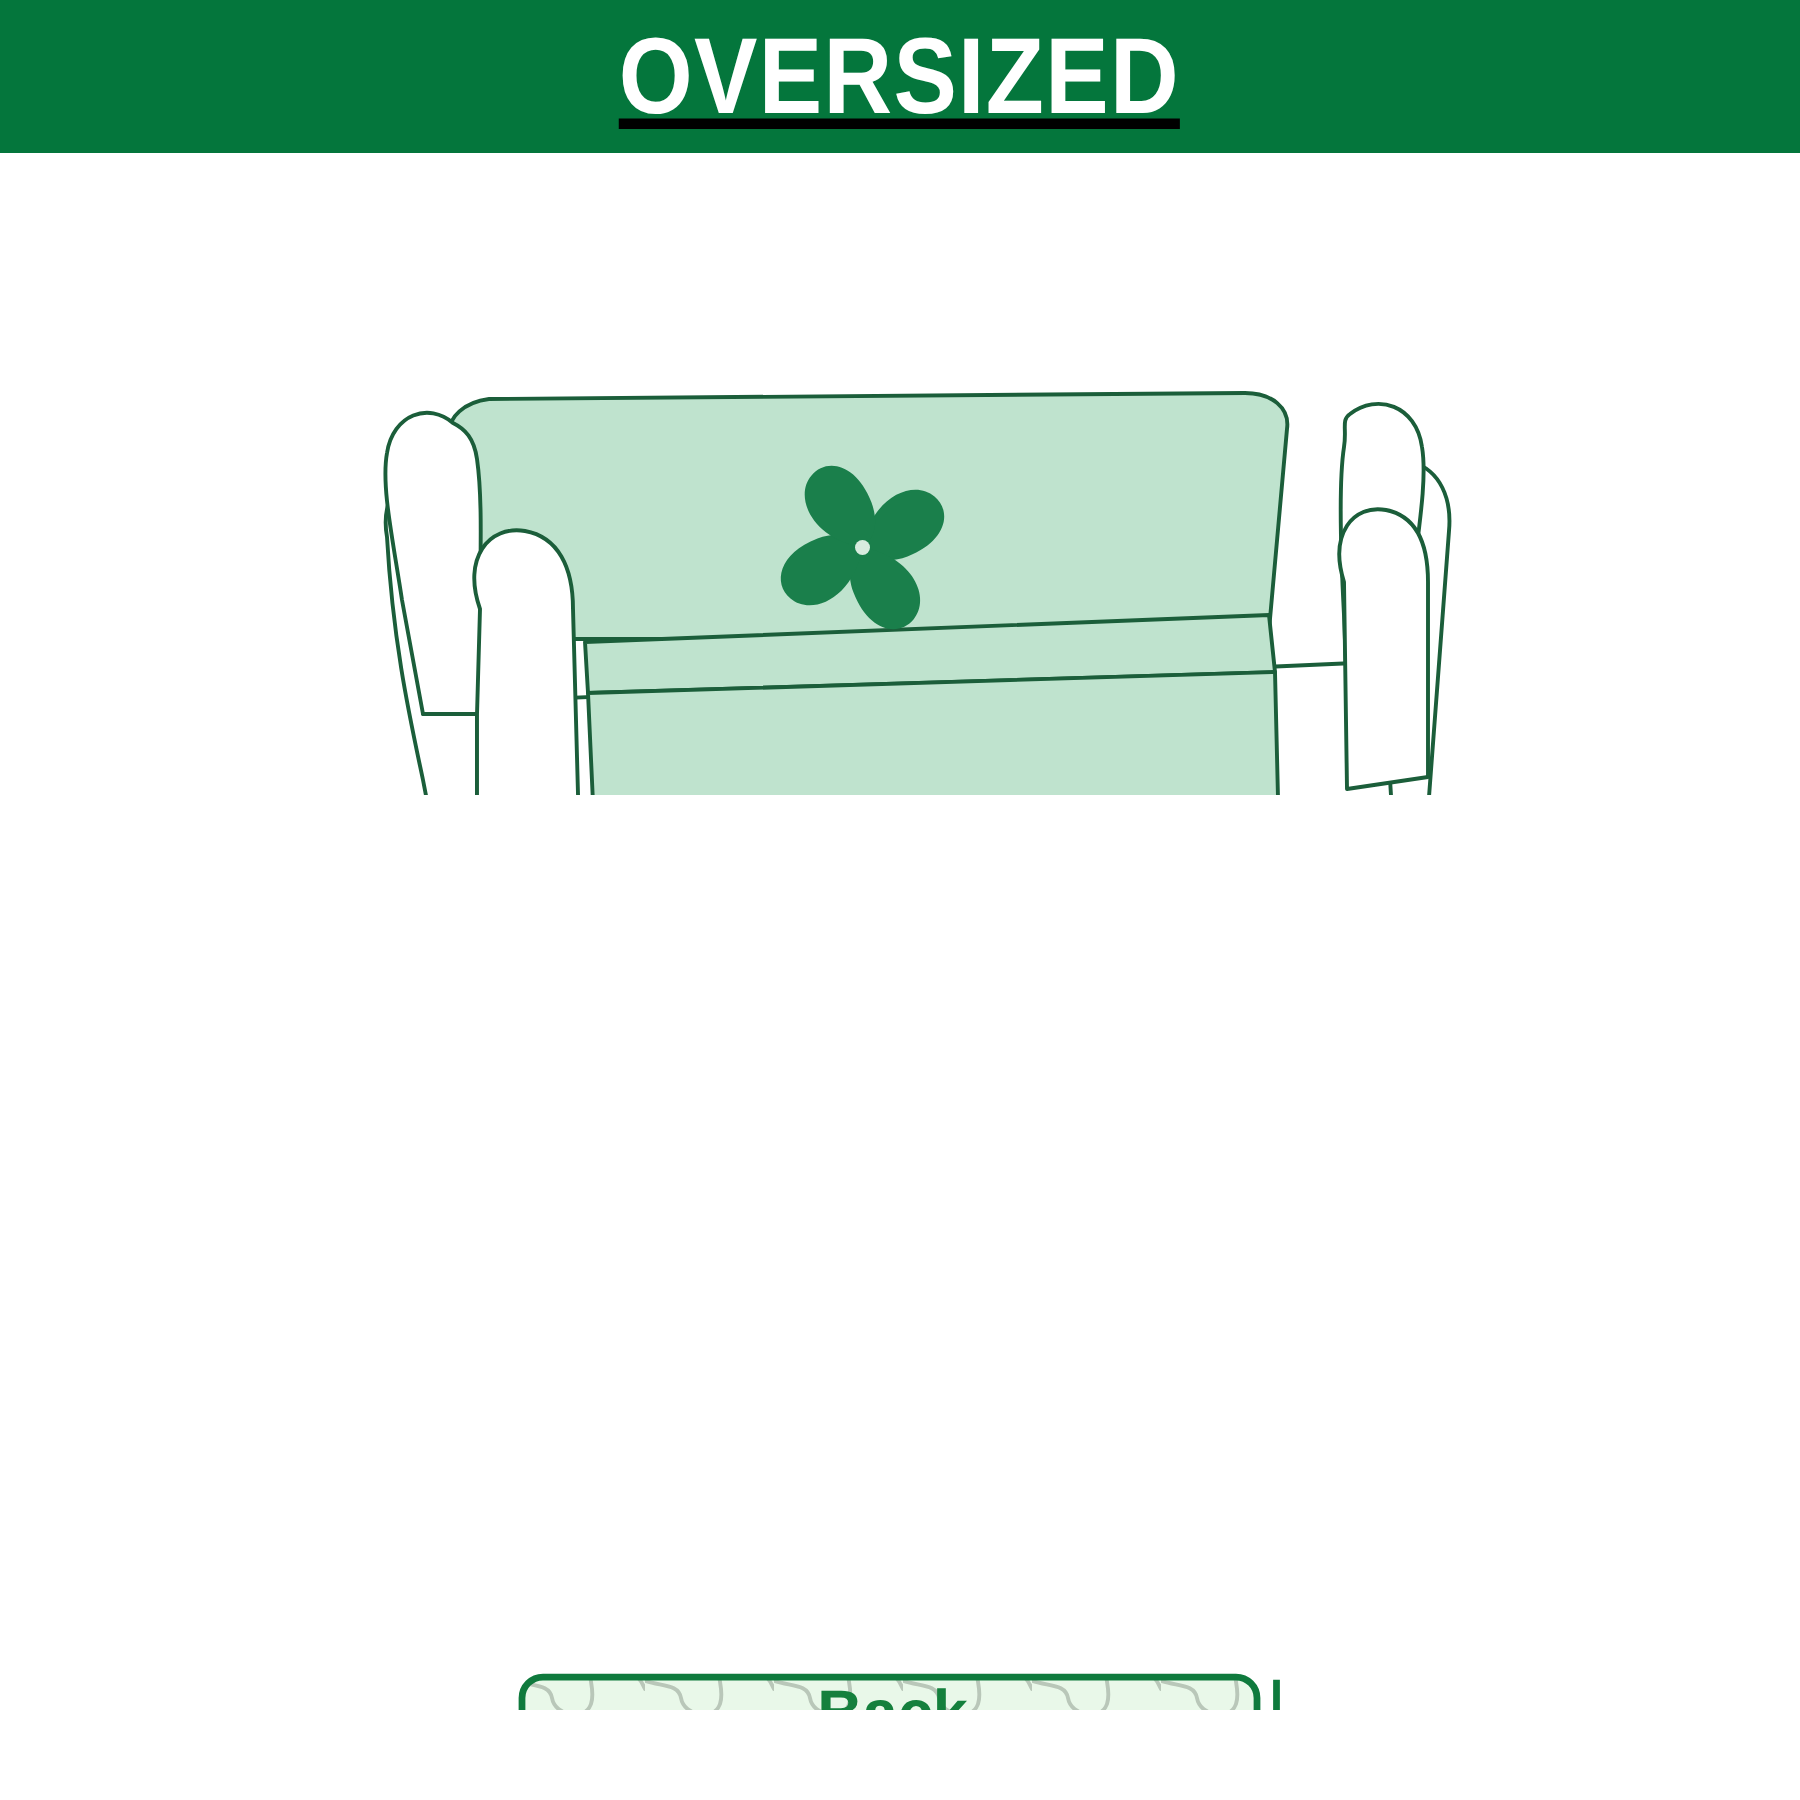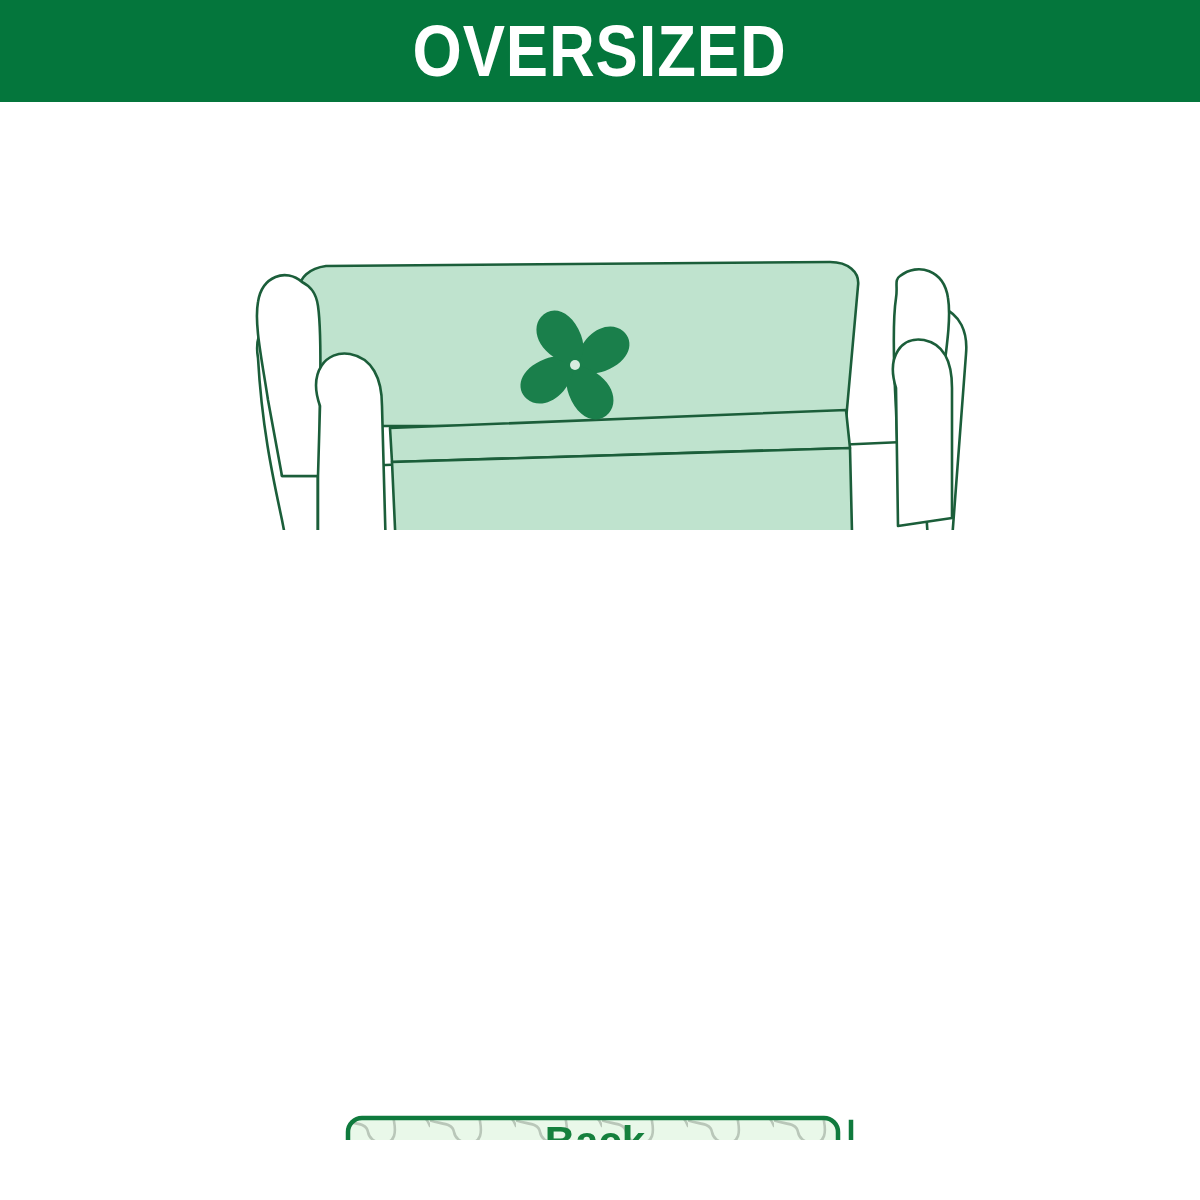--- a/index.html
+++ b/index.html
@@ -19,20 +19,21 @@
   #header-banner {
     position: absolute;
     left: 0;
     top: 0;
     width: 1200px;
     height: 102px;
     background: #04763c;
     display: flex;
     align-items: center;
     justify-content: center;
+    text-decoration: underline;
   }
   #header-title {
     color: #ffffff;
     font-family: "Liberation Sans Narrow", "Liberation Sans", sans-serif;
     font-size: 72px;
     font-weight: bold;
     letter-spacing: 1px;
     transform: scaleX(0.88);
     line-height: 1;
   }

